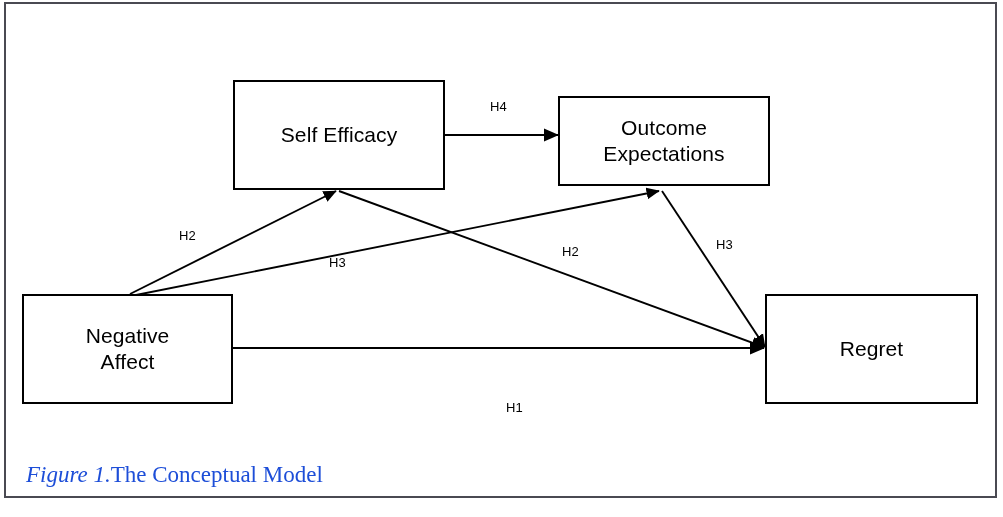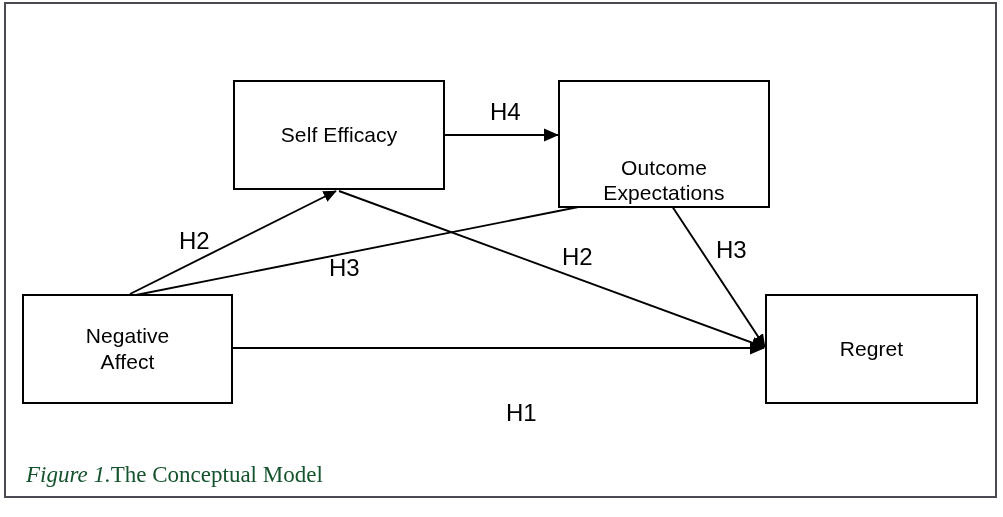--- a/index.html
+++ b/index.html
@@ -49,33 +49,33 @@
     line-height: 1.22;
     letter-spacing: 0.1px;
   }
   .node-label {
     display: block;
     white-space: pre-line;
   }
   .edge-label {
     position: absolute;
     font-family: "Liberation Sans", sans-serif;
-    font-size: 24px;
+    font-size: 13px;
     color: #000000;
     background: transparent;
     white-space: nowrap;
     line-height: 1;
   }
   .figure-caption {
     position: absolute;
     left: 26px;
     top: 462px;
     font-family: "Liberation Serif", serif;
     font-size: 23px;
-    color: #14532d;
+    color: #1d4ed8;
     white-space: nowrap;
   }
   .caption-num {
     font-style: italic;
   }
   .caption-text {
     font-style: normal;
   }
 </style>
 </head>
@@ -102,21 +102,21 @@
 
     <line x1="662" y1="191" x2="765" y2="347" stroke="#000000" stroke-width="1.9" marker-end="url(#arrow)"></line>
 
     <line x1="233" y1="348" x2="764" y2="348" stroke="#000000" stroke-width="2.2" marker-end="url(#arrow)"></line>
   </svg>
 
   <div class="node-box" style="left:233px; top:80px; width:212px; height:110px;text-align:center;">
     <span class="node-label">Self Efficacy</span>
   </div>
 
-  <div class="node-box" style="left:558px; top:80px; width:212px; height:128px;align-items:flex-end;">
+  <div class="node-box" style="left:558px; top:96px; width:212px; height:90px;">
     <span class="node-label">Outcome
 Expectations</span>
   </div>
 
   <div class="node-box" style="left:765px; top:294px; width:213px; height:110px;">
     <span class="node-label">Regret</span>
   </div>
 
   <div class="node-box" style="left:22px; top:294px; width:211px; height:110px;">
     <span class="node-label">Negative

